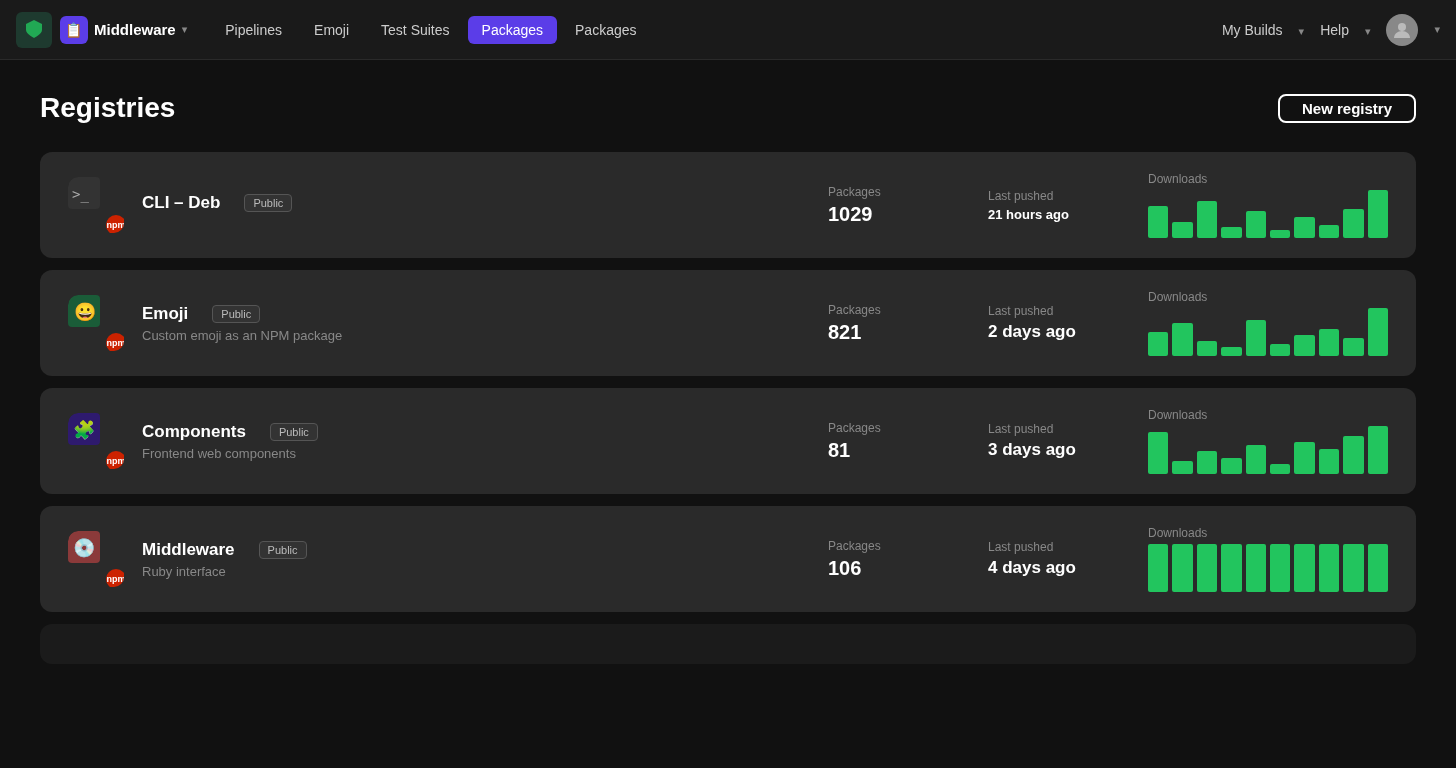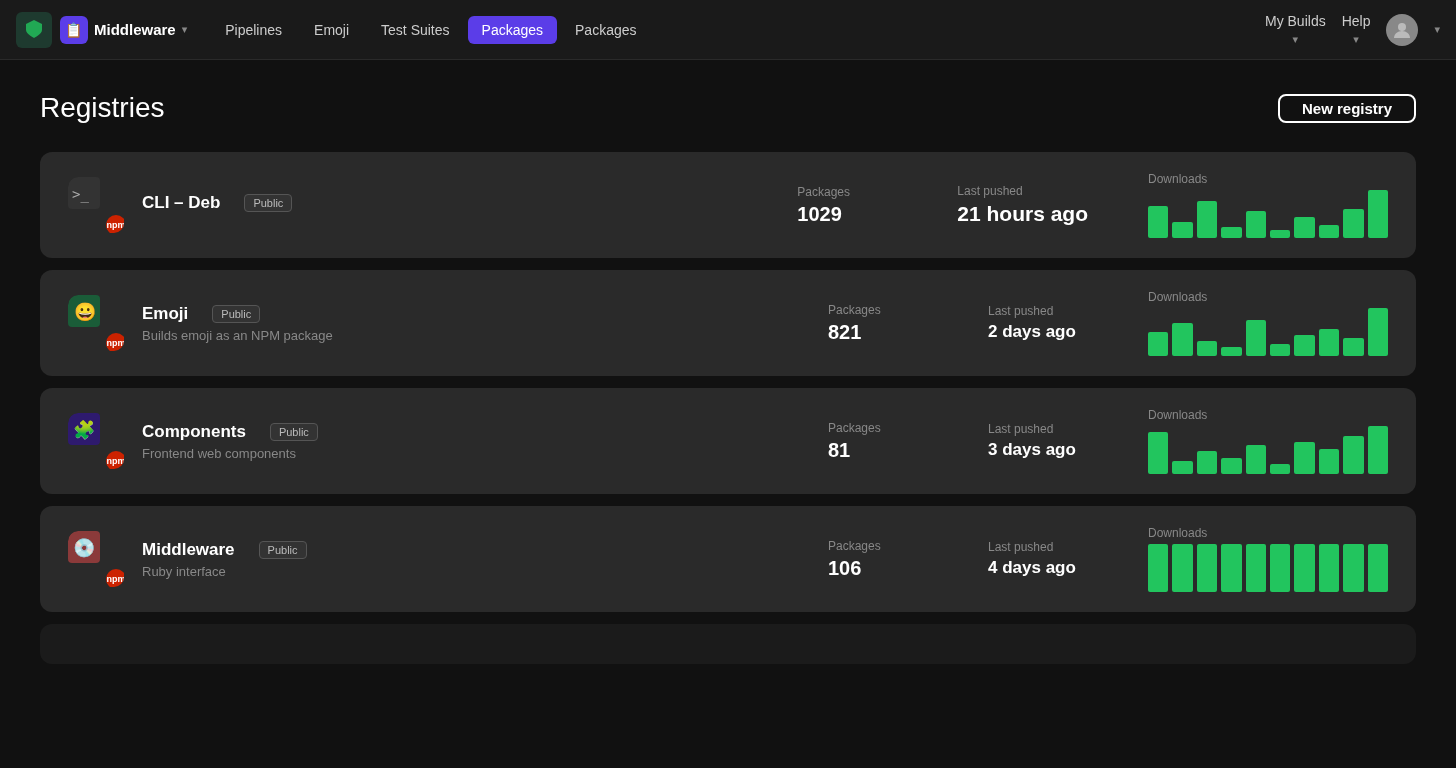--- a/index.html
+++ b/index.html
@@ -77,26 +77,25 @@
     }
 
     .nav-right {
       display: flex;
       align-items: center;
       gap: 16px;
       margin-left: auto;
     }
     .nav-right-item {
       display: flex;
-      align-items: center;
-      gap: 4px;
+      align-items: flex-end;
+      gap: 16px;
       font-size: 14px;
       color: #ccc;
       cursor: pointer;
-      flex-direction: column;
     }
     .nav-right-item .chevron { font-size: 11px; color: #888; }
     .nav-avatar {
       width: 32px;
       height: 32px;
       border-radius: 50%;
       background: #888;
       display: flex;
       align-items: center;
       justify-content: center;
@@ -112,21 +111,21 @@
     }
 
     .page-header {
       display: flex;
       align-items: center;
       justify-content: space-between;
       margin-bottom: 28px;
     }
     .page-title {
       font-size: 28px;
-      font-weight: 400;
+      font-weight: 700;
       color: #fff;
     }
     .btn-new-registry {
       background: transparent;
       border: 2px solid #fff;
       color: #fff;
       padding: 4px 22px;
       border-radius: 8px;
       font-size: 15px;
       font-weight: 600;
@@ -305,21 +304,21 @@
           <span class="badge-public">Public</span>
         </div>
       </div>
       <div class="registry-stats">
         <div class="stat-block">
           <div class="stat-label">Packages</div>
           <div class="stat-value">1029</div>
         </div>
         <div class="stat-block">
           <div class="stat-label">Last pushed</div>
-          <div class="stat-value" style="font-size:21px;">21 hours ago</div>
+          <div class="stat-value" style="font-size:13px;">21 hours ago</div>
         </div>
         <div class="stat-block" style="min-width:240px;">
           <div class="stat-label">Downloads</div>
           <div class="downloads-chart">
             <div class="bar" style="height:67%;"></div>
               <div class="bar" style="height:33%;"></div>
               <div class="bar" style="height:78%;"></div>
               <div class="bar" style="height:22%;"></div>
               <div class="bar" style="height:56%;"></div>
               <div class="bar" style="height:17%;"></div>
@@ -341,21 +340,21 @@
         </div>
         <div class="registry-icon-badge" style="background:#cc2200;color:#fff;position:absolute;bottom:-2px;right:-2px;width:20px;height:20px;border-radius:50%;display:flex;align-items:center;justify-content:center;font-size:9px;font-weight:900;">
           npm
         </div>
       </div>
       <div class="registry-info">
         <div class="registry-name-row">
           <span class="registry-name">Emoji</span>
           <span class="badge-public">Public</span>
         </div>
-        <div class="registry-desc">Builds emoji as an NPM package</div>
+        <div class="registry-desc">Custom emoji as an NPM package</div>
       </div>
       <div class="registry-stats">
         <div class="stat-block">
           <div class="stat-label">Packages</div>
           <div class="stat-value">821</div>
         </div>
         <div class="stat-block">
           <div class="stat-label">Last pushed</div>
           <div class="stat-value" style="font-size:17px;">2 days ago</div>
         </div>

